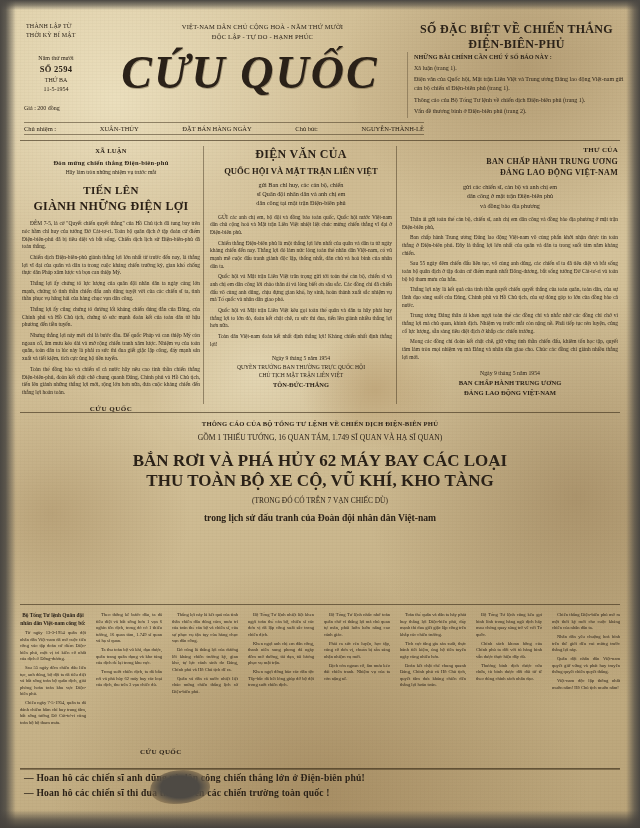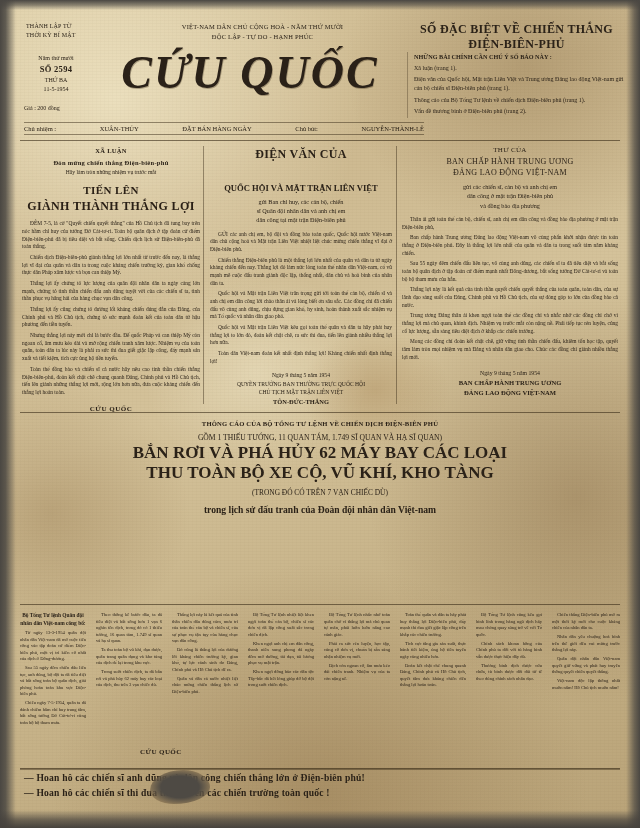--- a/index.html
+++ b/index.html
@@ -149,30 +149,30 @@
     line-height: 1.35; margin-top: 6px; color:#2a2016;
   }
   #col1 .h-big .l2 { font-size: 12px; }
   #col1 .body { margin-top: 6px; }
   #col1 .body p { margin: 0 0 3px 0; text-indent: 8px; }
   #col1 .sig { text-align:center; font-weight:bold; font-size:7px; margin-top:8px; letter-spacing:.5px;}
 
   
   #col2 { left: 210px; top: 146px; width: 182px; }
   #col2 .label { text-align:center; font-size: 12px; font-weight:bold; letter-spacing:.3px;}
-  #col2 .h-main { text-align:center; font-size: 8.6px; font-weight:bold; margin-top:20px; line-height:1.35;}
+  #col2 .h-main { text-align:center; font-size: 8.6px; font-weight:bold; margin-top:3px; line-height:1.35;}
   #col2 .h-sub { text-align:center; font-size: 6.2px; margin-top:3px; line-height:1.45;}
   #col2 .body { margin-top: 6px; }
   #col2 .body p { margin: 0 0 3px 0; text-indent: 8px; }
   #col2 .signoff { text-align:center; font-size:5.6px; margin-top:6px; line-height:1.5;}
   #col2 .signoff .nm { font-weight:bold; font-size:6.4px;}
 
   
   #col3 { left: 402px; top: 146px; width: 216px; }
-  #col3 .label { text-align:center; font-size: 8px; font-weight:normal; letter-spacing:.3px; line-height:1.4;}
+  #col3 .label { text-align:right; font-size: 8px; font-weight:bold; letter-spacing:.3px; line-height:1.4;}
   #col3 .h-sub { text-align:center; font-size: 6.2px; margin-top:4px; line-height:1.5;}
   #col3 .body { margin-top: 6px; }
   #col3 .body p { margin: 0 0 3px 0; text-indent: 8px; }
   #col3 .signoff { text-align:center; font-size:5.8px; margin-top:8px; line-height:1.5;}
   #col3 .signoff .nm { font-weight:bold; font-size:6.6px;}
 
   .vrule {
     position: absolute; width: 1px; background: rgba(55,42,22,.45);
   }
 
@@ -180,21 +180,21 @@
   #banner { position: absolute; left: 20px; top: 420px; width: 600px; }
   .bn-line { text-align:center; font-size: 6.6px; font-weight: bold; letter-spacing:.2px;}
   .bn-h1 { text-align:center; font-size: 10.5px; font-weight:bold; margin-top:4px; letter-spacing:.3px;}
   .bn-huge {
     text-align:center; font-weight:bold; line-height:1.12; margin-top:5px;
     font-size: 21px; letter-spacing: .2px; color:#2a2016;
   }
   .bn-huge .num { font-size: 27px; }
   .bn-par { text-align:center; font-size: 7.6px; margin-top:5px; line-height:1.45;}
   .bn-huge2 {
-    text-align:center; font-weight:bold; font-size: 17px; line-height:1.2; margin-top:0;
+    text-align:center; font-weight:bold; font-size: 17px; line-height:1.2; margin-top:8px;
   }
   .bn-note { text-align:center; font-size:7.4px; margin-top:4px;}
   .bn-foot { text-align:center; font-size: 9.6px; font-weight:bold; margin-top:7px; line-height:1.35;}
 
   
   #bottom { position: absolute; left: 20px; top: 612px; width: 600px; height: 140px; }
   .bcol {
     position: absolute; top: 0; font-size: 4.6px; line-height: 1.42; text-align: justify;
   }
   .bcol p { margin: 0 0 2.5px 0; text-indent: 5px; }
@@ -260,21 +260,21 @@
     </div>
 
     <div class="rule-h" style="left:20px; top:140px; width:600px;"></div>
 
     <div class="col" id="col1">
       <div class="kicker">XÃ LUẬN</div>
       <div class="kicker" style="margin-top:3px;">Đón mừng chiến thắng Điện-biên-phủ</div>
       <div class="sub">Hãy làm tròn những nhiệm vụ trước mắt</div>
       <div class="h-big">
         <div>TIẾN LÊN</div>
-        <div class="l2">GIÀNH THÀNH THẮNG LỢI</div>
+        <div class="l2">GIÀNH NHỮNG ĐIỆN LỢI</div>
       </div>
       <div class="body">
         <p>ĐÊM 7-5, lá cờ "Quyết chiến quyết thắng" của Hồ Chủ tịch đã tung bay trên nóc hầm chỉ huy của tướng Đờ Cát-tơ-ri. Toàn bộ quân địch ở tập đoàn cứ điểm Điện-biên-phủ đã bị tiêu diệt và bắt sống. Chiến dịch lịch sử Điện-biên-phủ đã toàn thắng.</p>
         <p>Chiến dịch Điện-biên-phủ giành thắng lợi lớn nhất từ trước đến nay, là thắng lợi vĩ đại của quân và dân ta trong cuộc kháng chiến trường kỳ, gian khổ chống thực dân Pháp xâm lược và bọn can thiệp Mỹ.</p>
         <p>Thắng lợi ấy chứng tỏ lực lượng của quân đội nhân dân ta ngày càng lớn mạnh, chứng tỏ tinh thần chiến đấu anh dũng tuyệt vời của các chiến sĩ ta, tinh thần phục vụ hăng hái của hàng chục vạn dân công.</p>
         <p>Thắng lợi ấy cũng chứng tỏ đường lối kháng chiến đúng đắn của Đảng, của Chính phủ và Hồ Chủ tịch, chứng tỏ sức mạnh đoàn kết của toàn dân từ hậu phương đến tiền tuyến.</p>
         <p>Nhưng thắng lợi này mới chỉ là bước đầu. Đế quốc Pháp và can thiệp Mỹ còn ngoan cố, âm mưu kéo dài và mở rộng chiến tranh xâm lược. Nhiệm vụ của toàn quân, toàn dân ta lúc này là phải ra sức thi đua giết giặc lập công, đẩy mạnh sản xuất và tiết kiệm, tích cực ủng hộ tiền tuyến.</p>
         <p>Toàn thể đồng bào và chiến sĩ cả nước hãy nêu cao tinh thần chiến thắng Điện-biên-phủ, đoàn kết chặt chẽ chung quanh Đảng, Chính phủ và Hồ Chủ tịch, tiến lên giành những thắng lợi mới, rộng lớn hơn nữa, đưa cuộc kháng chiến đến thắng lợi hoàn toàn.</p>
       </div>
       <div class="sig">CỨU QUỐC</div>
@@ -331,21 +331,21 @@
         <div class="nm">BAN CHẤP HÀNH TRUNG ƯƠNG</div>
         <div class="nm">ĐẢNG LAO ĐỘNG VIỆT-NAM</div>
       </div>
     </div>
 
     <div class="rule-h" style="left:20px; top:412px; width:600px;"></div>
 
     <div id="banner">
       <div class="bn-line">THÔNG CÁO CỦA BỘ TỔNG TƯ LỆNH VỀ CHIẾN DỊCH ĐIỆN-BIÊN PHỦ</div>
       <div class="bn-par">
-        <div>GỒM 1 THIẾU TƯỚNG, 11 QUAN TÁM, 1.749 SĨ QUAN VÀ HẠ SĨ QUAN)</div>
+        <div>GỒM 1 THIẾU TƯỚNG, 16 QUAN TÁM, 1.749 SĨ QUAN VÀ HẠ SĨ QUAN)</div>
       </div>
       <div class="bn-huge2">
         <div>BẮN RƠI VÀ PHÁ HỦY 62 MÁY BAY CÁC LOẠI</div>
         <div>THU TOÀN BỘ XE CỘ, VŨ KHÍ, KHO TÀNG</div>
       </div>
       <div class="bn-note">(TRONG ĐÓ CÓ TRÊN 7 VẠN CHIẾC DÙ)</div>
       <div class="bn-foot">
         <div>trong lịch sử đấu tranh của Đoàn đội nhân dân Việt-nam</div>
       </div>
     </div>

